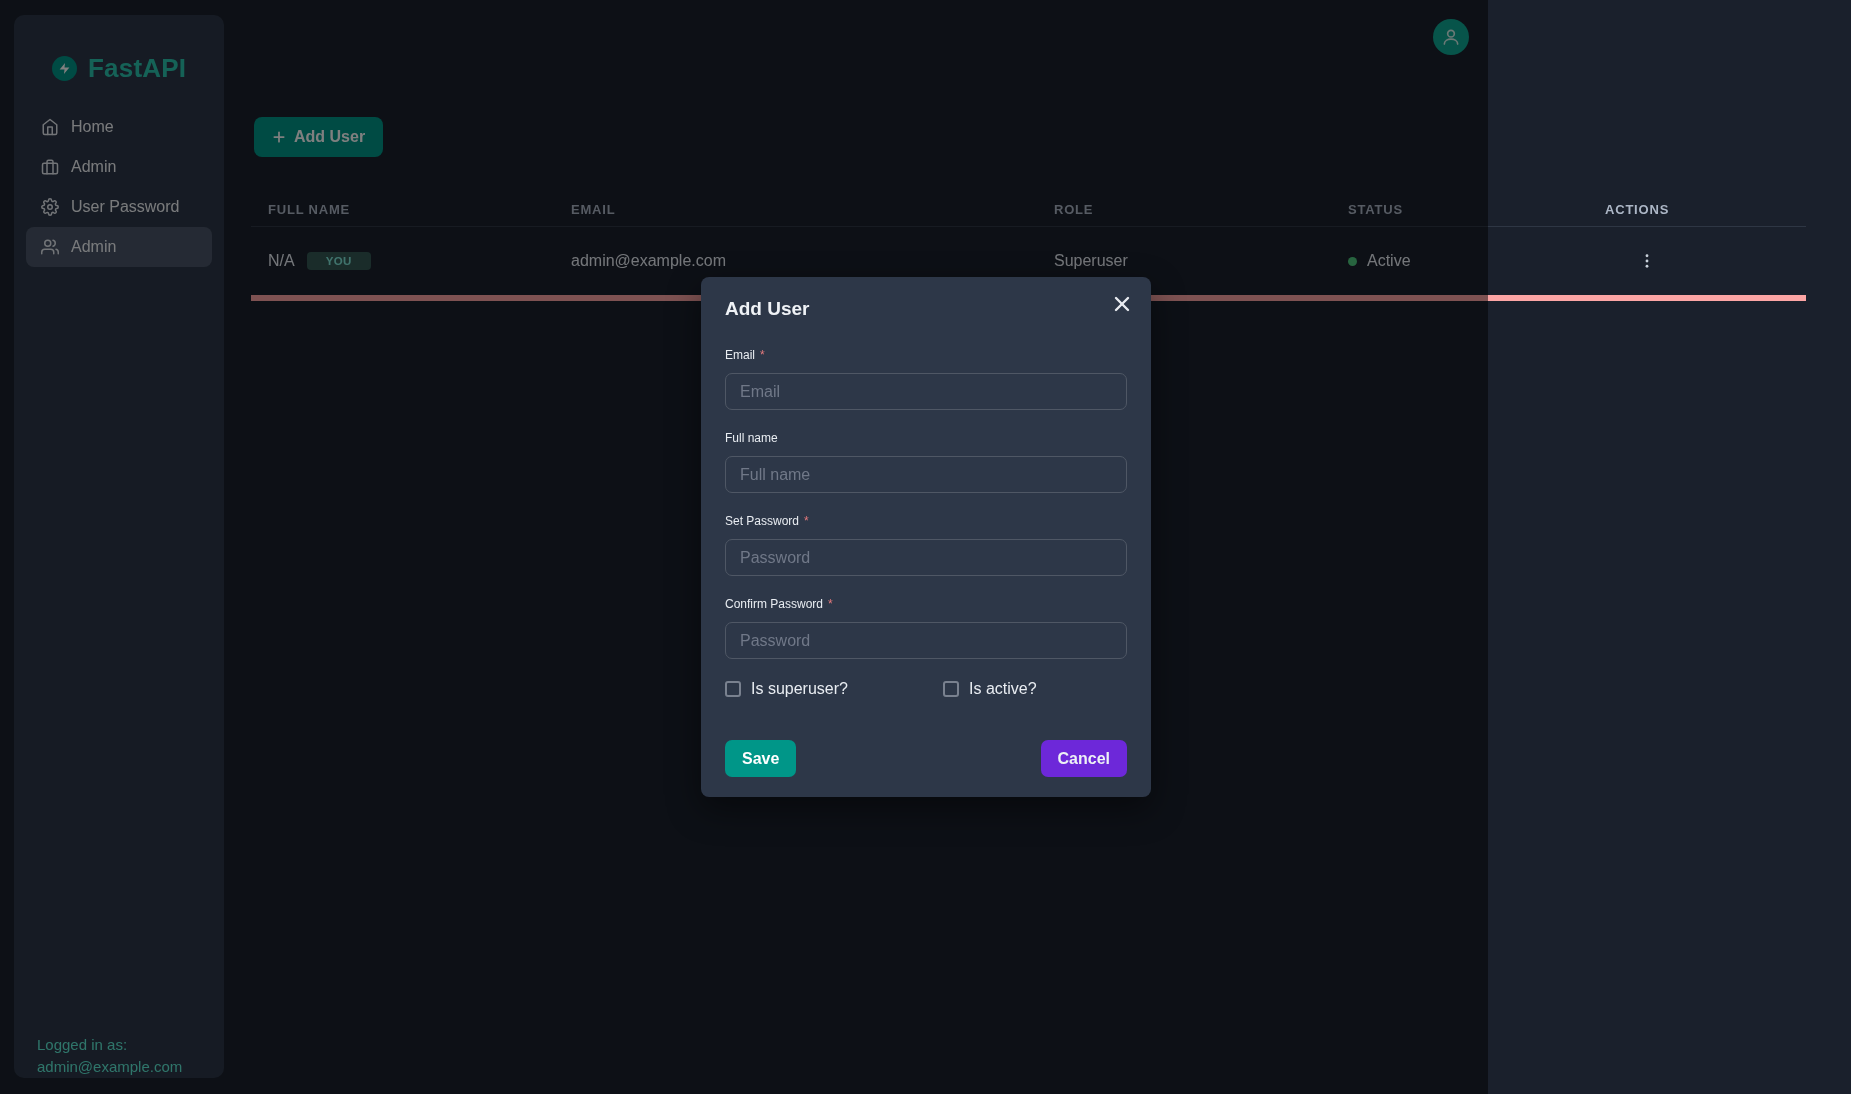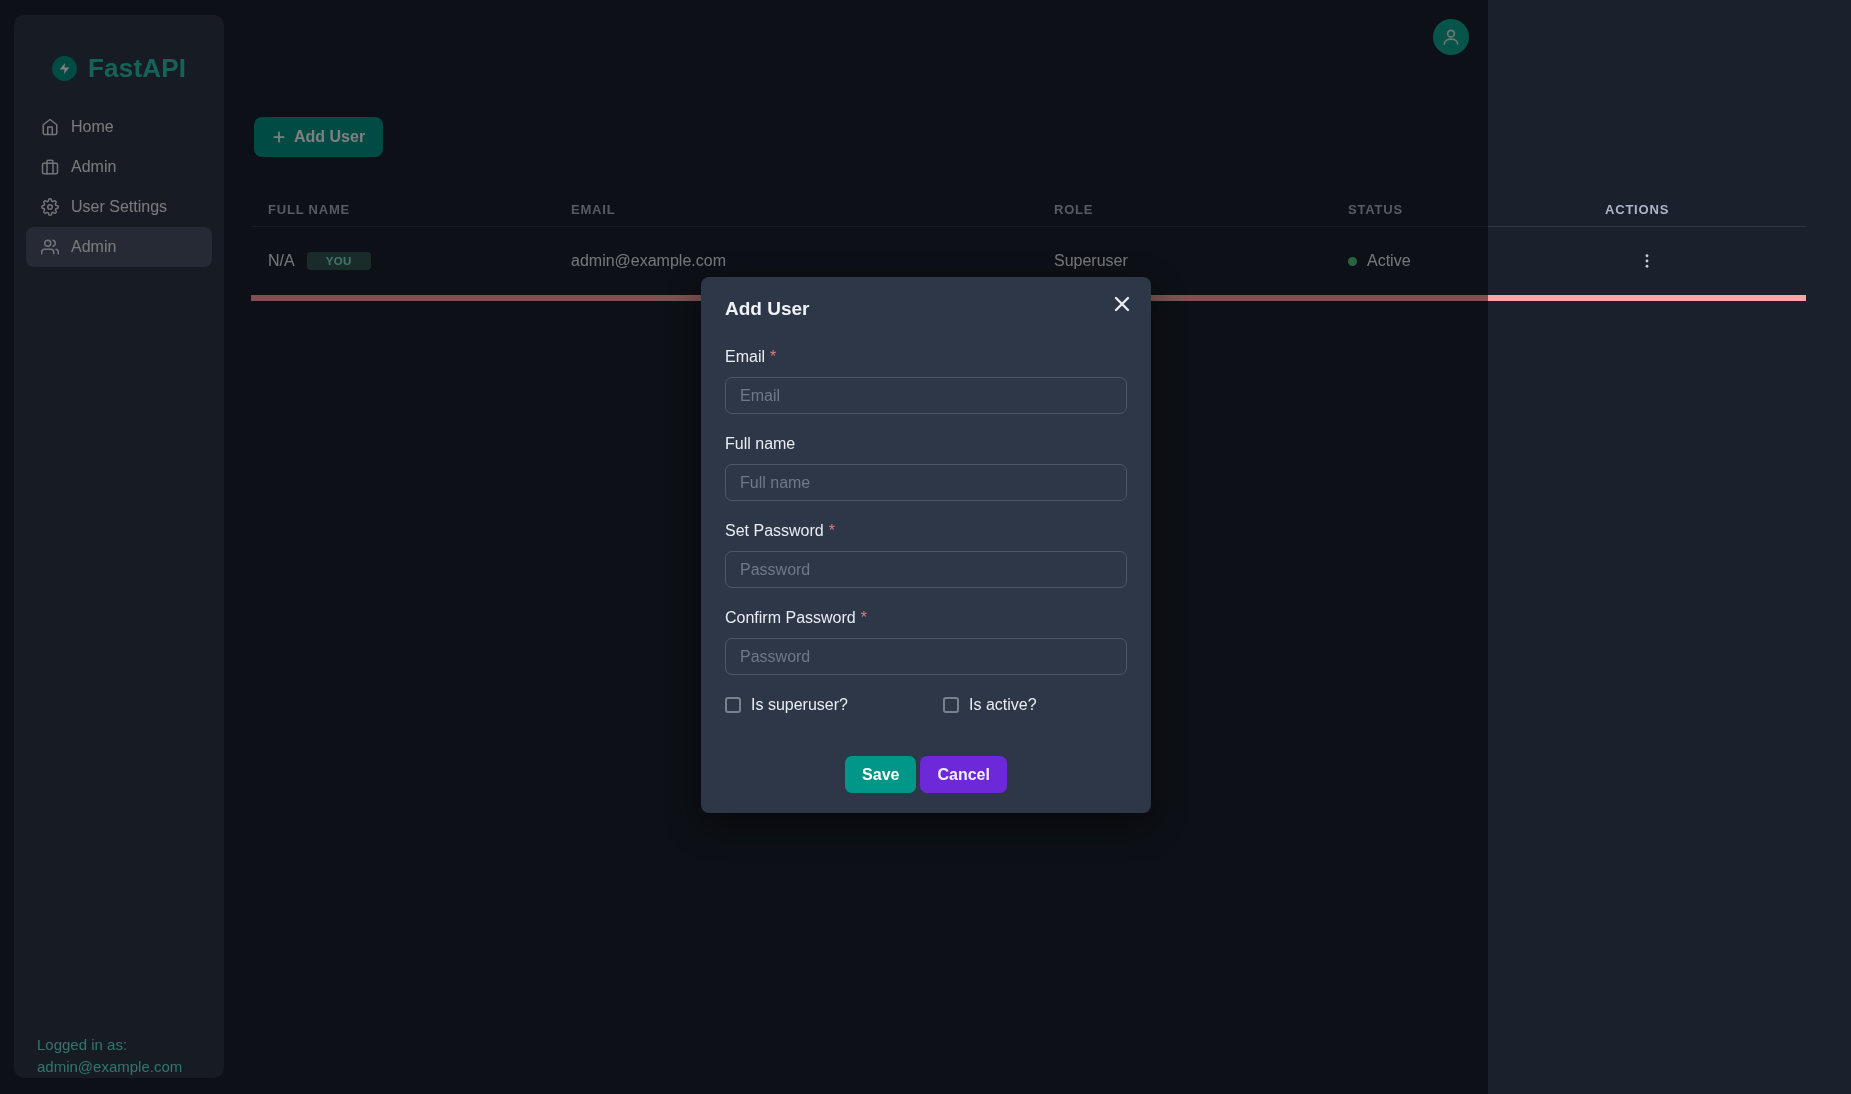--- a/index.html
+++ b/index.html
@@ -51,33 +51,33 @@
 
   
   #overlay { position:absolute; inset:0; background:rgba(0,0,0,0.5); z-index:10; }
   #modal { position:absolute; left:701px; top:277px; width:450px; z-index:20;
            background:#2D3748; border-radius:8px; padding:21px 24px 20px;
            box-shadow:0 12px 34px rgba(0,0,0,0.45); }
   #modal-title { font-size:19px; font-weight:700; color:#EFF2F6; margin-bottom:28px; }
   #modal-close { position:absolute; top:12px; right:14px; width:30px; height:30px; background:transparent;
                  border:none; display:flex; align-items:center; justify-content:center; cursor:pointer; }
   #modal-close svg { width:16px; height:16px; stroke:#E8EBF0; stroke-width:2.4; stroke-linecap:round; }
-  .field-label { font-size:16px; color:#E9EDF2; margin-bottom:11px; }
+  .field-label { font-size:12px; color:#E9EDF2; margin-bottom:11px; }
   .req { color:#E4797C; margin-left:5px; }
   .field-input { width:100%; height:37px; background:transparent; border:1px solid #4F5765;
                  border-radius:7px; padding:0 14px; font-size:16px; color:#E9EDF2;
                  font-family:"Liberation Sans", sans-serif; margin-bottom:21px; outline:none; }
   .field-input::placeholder { color:#707888; }
   .cb-row { display:flex; align-items:flex-start;gap:16px; }
   .cb-group { display:flex; align-items:center; gap:10px; }
   .cb-group.first { width:202px; }
   .cb-box { width:16px; height:16px; border:2px solid #79818F; border-radius:3px;
             background:transparent; cursor:pointer; flex:0 0 16px; }
   .cb-label { font-size:16px; color:#E9EDF2; }
-  #modal-footer { display:flex; justify-content:center; gap:4px; margin-top:42px; }
+  #modal-footer { display:flex; justify-content:space-between; gap:4px; margin-top:42px; }
   .btn { height:37px; border:none; border-radius:7px; font-size:16px; font-weight:700;
          padding:0 17px; cursor:pointer; font-family:"Liberation Sans", sans-serif; }
   .btn-save { background:#009688; color:#FFFFFF; }
   .btn-cancel { background:#6d28d9; color:#EDF1F5; }
 </style>
 </head>
 <body>
 
 <div id="app">
 
@@ -109,21 +109,21 @@
         </span>
         <span>Admin</span>
       </div>
       <div class="nav-item">
         <span class="nav-icon">
           <svg viewBox="0 0 24 24">
               <circle cx="12" cy="12" r="3"></circle>
               <path d="M19.4 15a1.65 1.65 0 0 0 .33 1.82l.06.06a2 2 0 0 1 0 2.83 2 2 0 0 1-2.83 0l-.06-.06a1.65 1.65 0 0 0-1.82-.33 1.65 1.65 0 0 0-1 1.51V21a2 2 0 0 1-2 2 2 2 0 0 1-2-2v-.09A1.65 1.65 0 0 0 9 19.4a1.65 1.65 0 0 0-1.82.33l-.06.06a2 2 0 0 1-2.83 0 2 2 0 0 1 0-2.83l.06-.06a1.65 1.65 0 0 0 .33-1.82 1.65 1.65 0 0 0-1.51-1H3a2 2 0 0 1-2-2 2 2 0 0 1 2-2h.09A1.65 1.65 0 0 0 4.6 9a1.65 1.65 0 0 0-.33-1.82l-.06-.06a2 2 0 0 1 0-2.83 2 2 0 0 1 2.83 0l.06.06a1.65 1.65 0 0 0 1.82.33H9a1.65 1.65 0 0 0 1-1.51V3a2 2 0 0 1 2-2 2 2 0 0 1 2 2v.09a1.65 1.65 0 0 0 1 1.51 1.65 1.65 0 0 0 1.82-.33l.06-.06a2 2 0 0 1 2.83 0 2 2 0 0 1 0 2.83l-.06.06a1.65 1.65 0 0 0-.33 1.82V9a1.65 1.65 0 0 0 1.51 1H21a2 2 0 0 1 2 2 2 2 0 0 1-2 2h-.09a1.65 1.65 0 0 0-1.51 1z"></path>
             </svg>
         </span>
-        <span>User Settings</span>
+        <span>User Password</span>
       </div>
       <div class="nav-item active">
         <span class="nav-icon">
           <svg viewBox="0 0 24 24">
               <path d="M17 21v-2a4 4 0 0 0-4-4H5a4 4 0 0 0-4 4v2"></path>
               <circle cx="9" cy="7" r="4"></circle>
               <path d="M23 21v-2a4 4 0 0 0-3-3.87"></path>
               <path d="M16 3.13a4 4 0 0 1 0 7.75"></path>
             </svg>
         </span>

